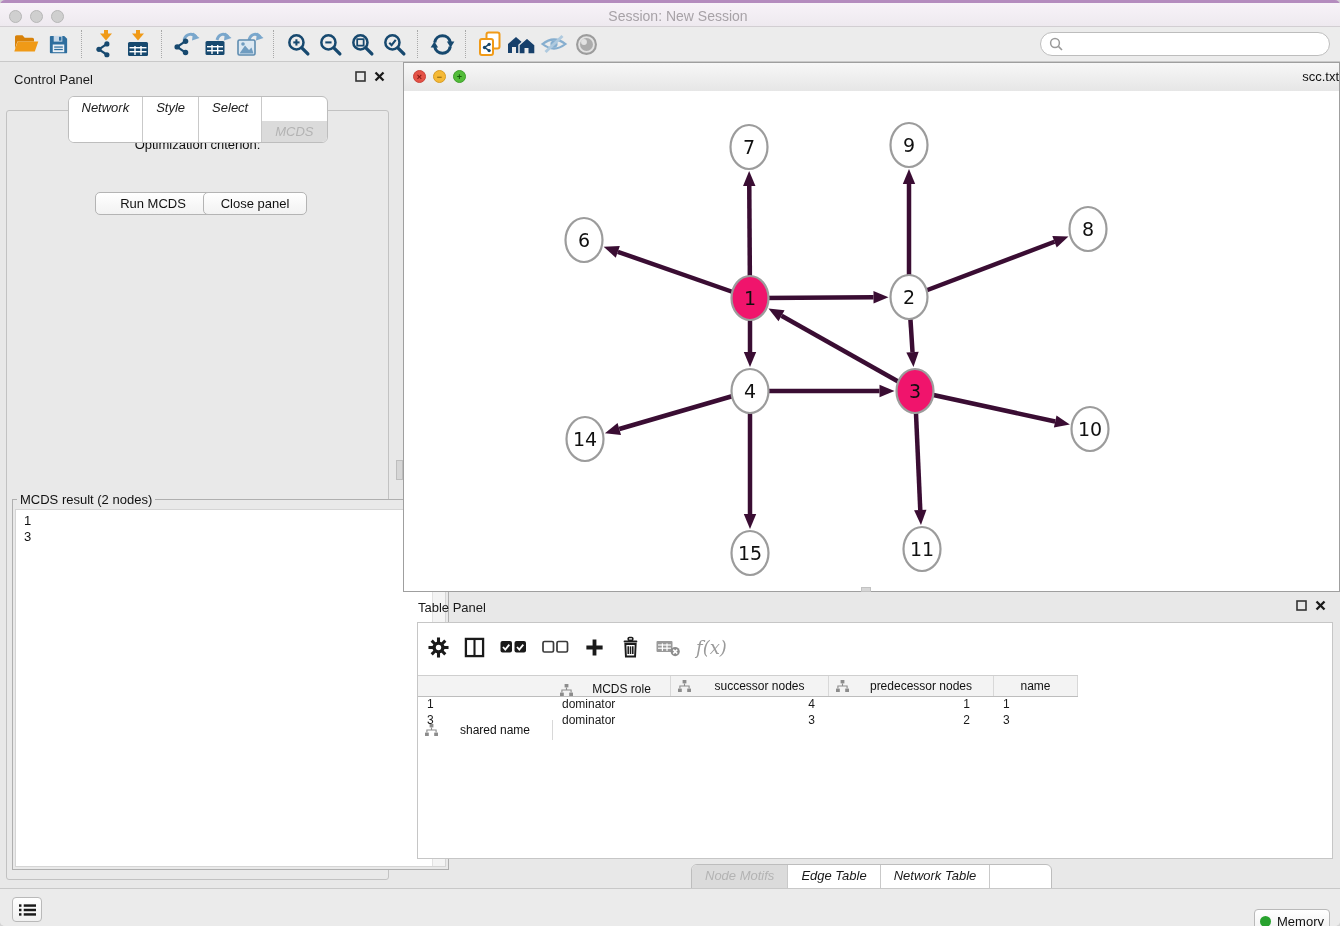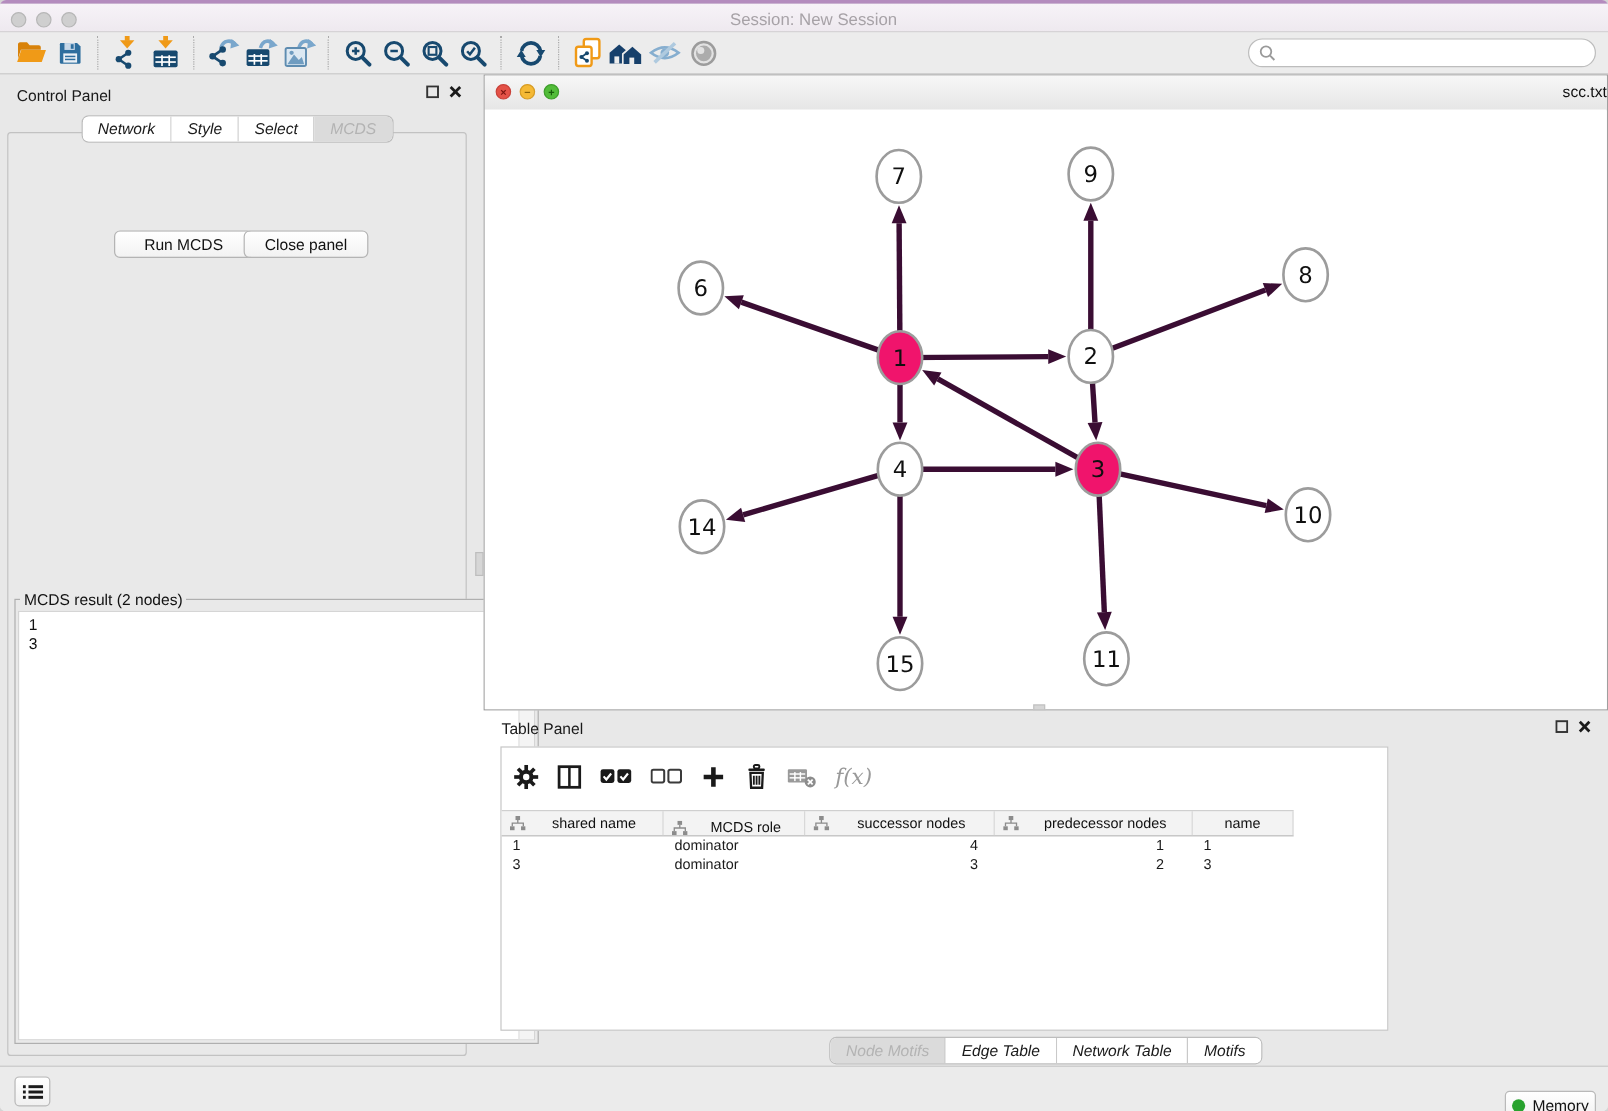--- a/index.html
+++ b/index.html
@@ -27,21 +27,21 @@
   .searchbox svg{position:absolute;left:8px;top:4px;}
   
   .control-panel{position:absolute;left:0;top:62px;width:395px;height:822px;}
   .panel-title{position:absolute;left:14px;top:10px;font-size:13px;color:#1A1A1A;}
   .panel-btns{position:absolute;right:10px;top:9px;display:flex;gap:8px;align-items:center;}
   .cp-box{position:absolute;left:6px;right:6px;top:48px;bottom:4px;background:#E9E9E9;
           border:1px solid #C2C2C2;border-radius:3px;}
   .seg{display:flex;border:1px solid #BDBDBD;border-radius:6px;overflow:hidden;background:#fff;}
   .seg .seg-tab{padding:3px 13px;font-size:13px;color:#1A1A1A;background:#fff;
                 border-right:1px solid #C9C9C9;cursor:default;white-space:nowrap;font-style:italic;}
-  .seg .seg-tab:last-child{border-right:none;}
+  .seg .seg-tab:last-child{border-right:none;margin-top:24px;}
   .seg .seg-tab.selected{background:#DBDBDB;color:#B3B3B3;}
   .cp-tabs{position:absolute;left:50%;transform:translateX(-50%);top:34px;z-index:2;}
   .opt-label{position:absolute;left:0;width:100%;top:75px;text-align:center;font-size:13px;color:#111;}
   .dropdown{position:absolute;left:45px;top:96px;width:307px;height:23px;background:#fff;
             border:1px solid #B5B5B5;border-radius:5px;box-sizing:border-box;
             font-size:13px;color:#111;line-height:21px;padding-left:11px;}
   .dd-arrows{position:absolute;right:7px;top:2px;font-size:8px;line-height:9px;color:#333;text-align:center;}
   .cp-btn{position:absolute;top:130px;height:23px;background:linear-gradient(#FFFFFF,#F2F2F2);
           border:1px solid #B4B4B4;border-radius:5px;font-size:13px;color:#111;
           font-family:"Liberation Sans",sans-serif;text-align:center;box-sizing:border-box;padding-top:3px;}
@@ -66,21 +66,21 @@
   .net-tl{position:absolute;left:9px;top:7px;display:flex;gap:7px;}
   .wbtn{width:13px;height:13px;border-radius:50%;font-size:9px;line-height:12px;text-align:center;
         font-weight:bold;box-sizing:border-box;}
   .wbtn.red{background:#E45247;border:1px solid #C9423A;color:#7E1510;}
   .wbtn.yellow{background:#F5B935;border:1px solid #D79C24;color:#8A6207;}
   .wbtn.green{background:#52BC39;border:1px solid #3E9E2B;color:#175E0B;}
   .net-title{position:absolute;left:0;right:0;top:6px;text-align:right;font-size:13px;color:#111;}
   .net-canvas{position:absolute;left:0;top:28px;right:0;bottom:0;background:#fff;}
   
   .table-panel{position:absolute;left:403px;top:592px;width:937px;height:296px;}
-  .tp-box{position:absolute;left:14px;top:30px;width:740px;height:237px;background:#fff;
+  .tp-box{position:absolute;left:14px;top:30px;width:916px;height:237px;background:#fff;
           border:1px solid #C6C6C6;box-sizing:border-box;}
   .tp-toolbar{position:absolute;left:10px;top:6px;height:36px;display:flex;align-items:center;gap:15px;}
   .tp-icon{display:flex;align-items:center;justify-content:center;}
   .tbl-head{position:absolute;left:0;top:52px;height:20px;display:flex;
             border-top:1px solid #CFCFCF;border-bottom:1px solid #BDBDBD;background:#F3F3F3;}
   .th{display:flex;align-items:center;border-right:1px solid #D8D8D8;box-sizing:border-box;height:20px;}
   .th .th-label{flex:1;text-align:center;font-size:12px;color:#111;}
   .th .type-ico{margin-left:7px;}
   .tbl-body{position:absolute;left:0;top:73px;right:0;bottom:0;}
   .tr{display:flex;height:16px;}
@@ -285,20 +285,21 @@
           <line x1="9.5" y1="1.5" x2="1.5" y2="9.5" stroke="#1A1A1A" stroke-width="2.3"></line>
         </svg>
     </div>
     <div class="cp-box"></div>
     <div class="cp-tabs seg">
         <div class="seg-tab">Network</div>
         <div class="seg-tab">Style</div>
         <div class="seg-tab">Select</div>
         <div class="seg-tab selected">MCDS</div>
       </div>
+    <div class="opt-label">Optimization criterion:</div>
     <div class="cp-btn" style="left:95px;width:116px;">Run MCDS</div>
     <div class="cp-btn" style="left:203px;width:104px;">Close panel</div>
     <fieldset class="result">
       <legend>MCDS result (2 nodes)</legend>
       <div class="result-inner">
         <div class="result-lines">1
 3</div>
         <div class="result-scroll"></div>
       </div>
     </fieldset>
@@ -497,21 +498,21 @@
               <rect x="5.8" y="6.4" width="1.2" height="7.5" fill="#fff"></rect>
               <rect x="10.4" y="6.4" width="1.2" height="7.5" fill="#fff"></rect>
               <circle cx="19.2" cy="14.6" r="4.6" fill="#8C8C8C"></circle>
               <line x1="17.2" y1="12.6" x2="21.2" y2="16.6" stroke="#fff" stroke-width="1.5"></line>
               <line x1="21.2" y1="12.6" x2="17.2" y2="16.6" stroke="#fff" stroke-width="1.5"></line>
             </svg>
         </span>
         <span class="tp-icon icon-btn" style="font-family:'DejaVu Serif',serif;font-style:italic;color:#9A9A9A;font-size:18px;">f(x)</span>
       </div>
       <div class="tbl-head">
-          <div class="th" style="width: 135px;">
+          <div class="th" style="width: 135px; margin-top: 44px;">
             <svg width="13" height="12" viewBox="0 0 13 12" class="type-ico">
               <g fill="#8C8C8C">
                 <rect x="4.6" y="0" width="3.8" height="3.4"></rect>
                 <rect x="0" y="8.6" width="3.8" height="3.4"></rect>
                 <rect x="9.2" y="8.6" width="3.8" height="3.4"></rect>
               </g>
               <path d="M6.5 3.4v2.6M1.9 8.6V6h9.2v2.6" stroke="#8C8C8C" stroke-width="1.1" fill="none"></path>
             </svg>
             <span class="th-label">shared name</span>
           </div>

